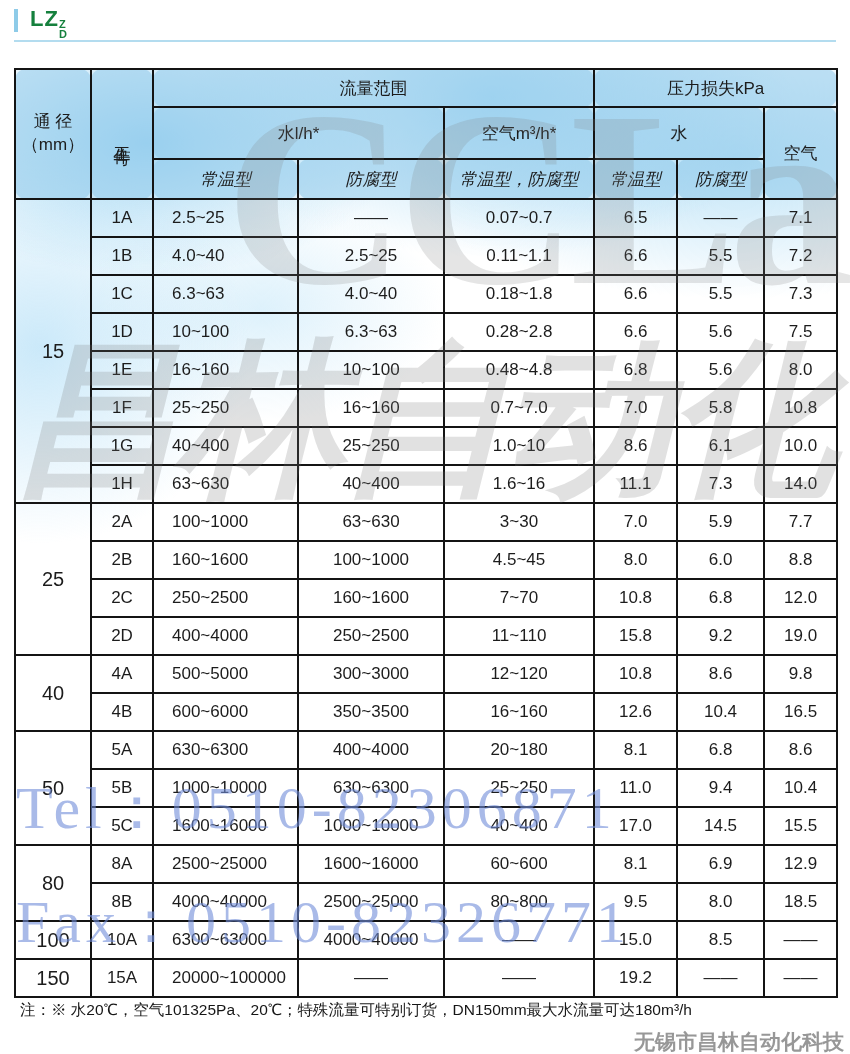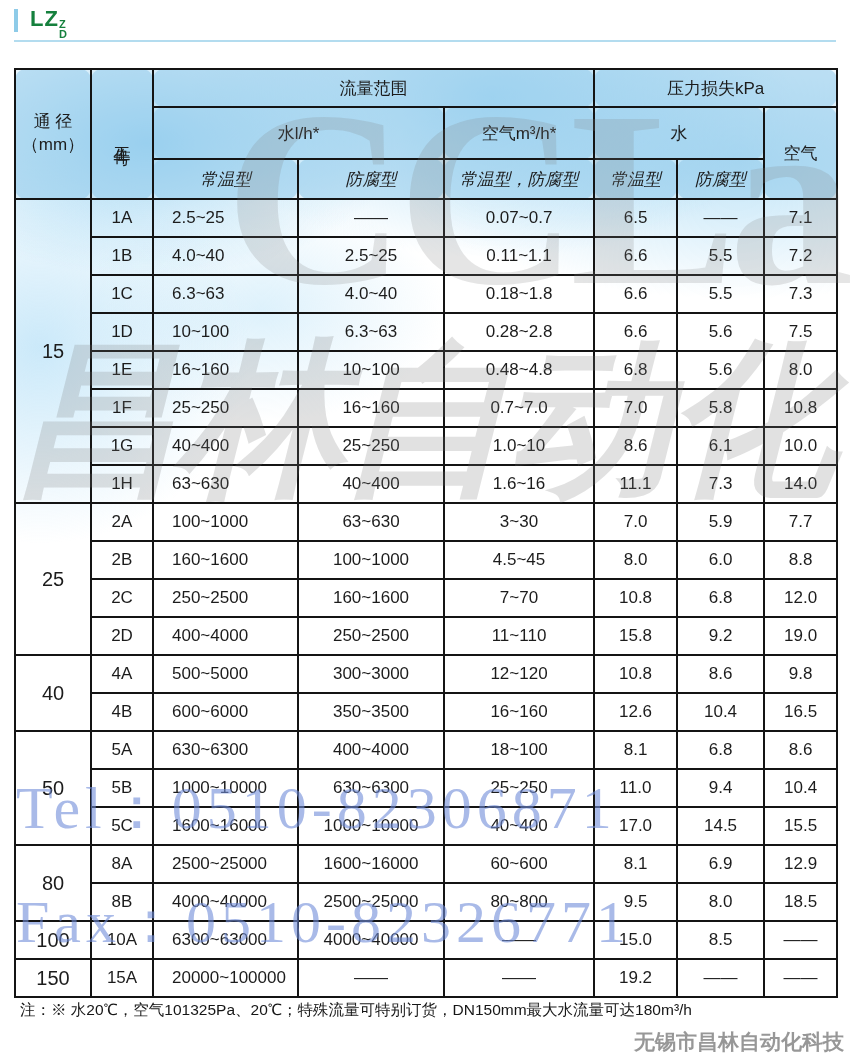--- a/index.html
+++ b/index.html
@@ -280,21 +280,21 @@
         <td class="c-air">16~160</td>
         <td class="c-p-normal">12.6</td>
         <td class="c-p-anti">10.4</td>
         <td class="c-p-air">16.5</td>
       </tr>
       <tr>
         <td rowspan="3" class="c-diam">50</td>
         <td class="c-work">5A</td>
         <td class="c-flow-normal">630~6300</td>
         <td class="c-flow-anti">400~4000</td>
-        <td class="c-air">18~100</td>
+        <td class="c-air">20~180</td>
         <td class="c-p-normal">8.1</td>
         <td class="c-p-anti">6.8</td>
         <td class="c-p-air">8.6</td>
       </tr>
       <tr>
         <td class="c-work">5B</td>
         <td class="c-flow-normal">1000~10000</td>
         <td class="c-flow-anti">630~6300</td>
         <td class="c-air">25~250</td>
         <td class="c-p-normal">11.0</td>

